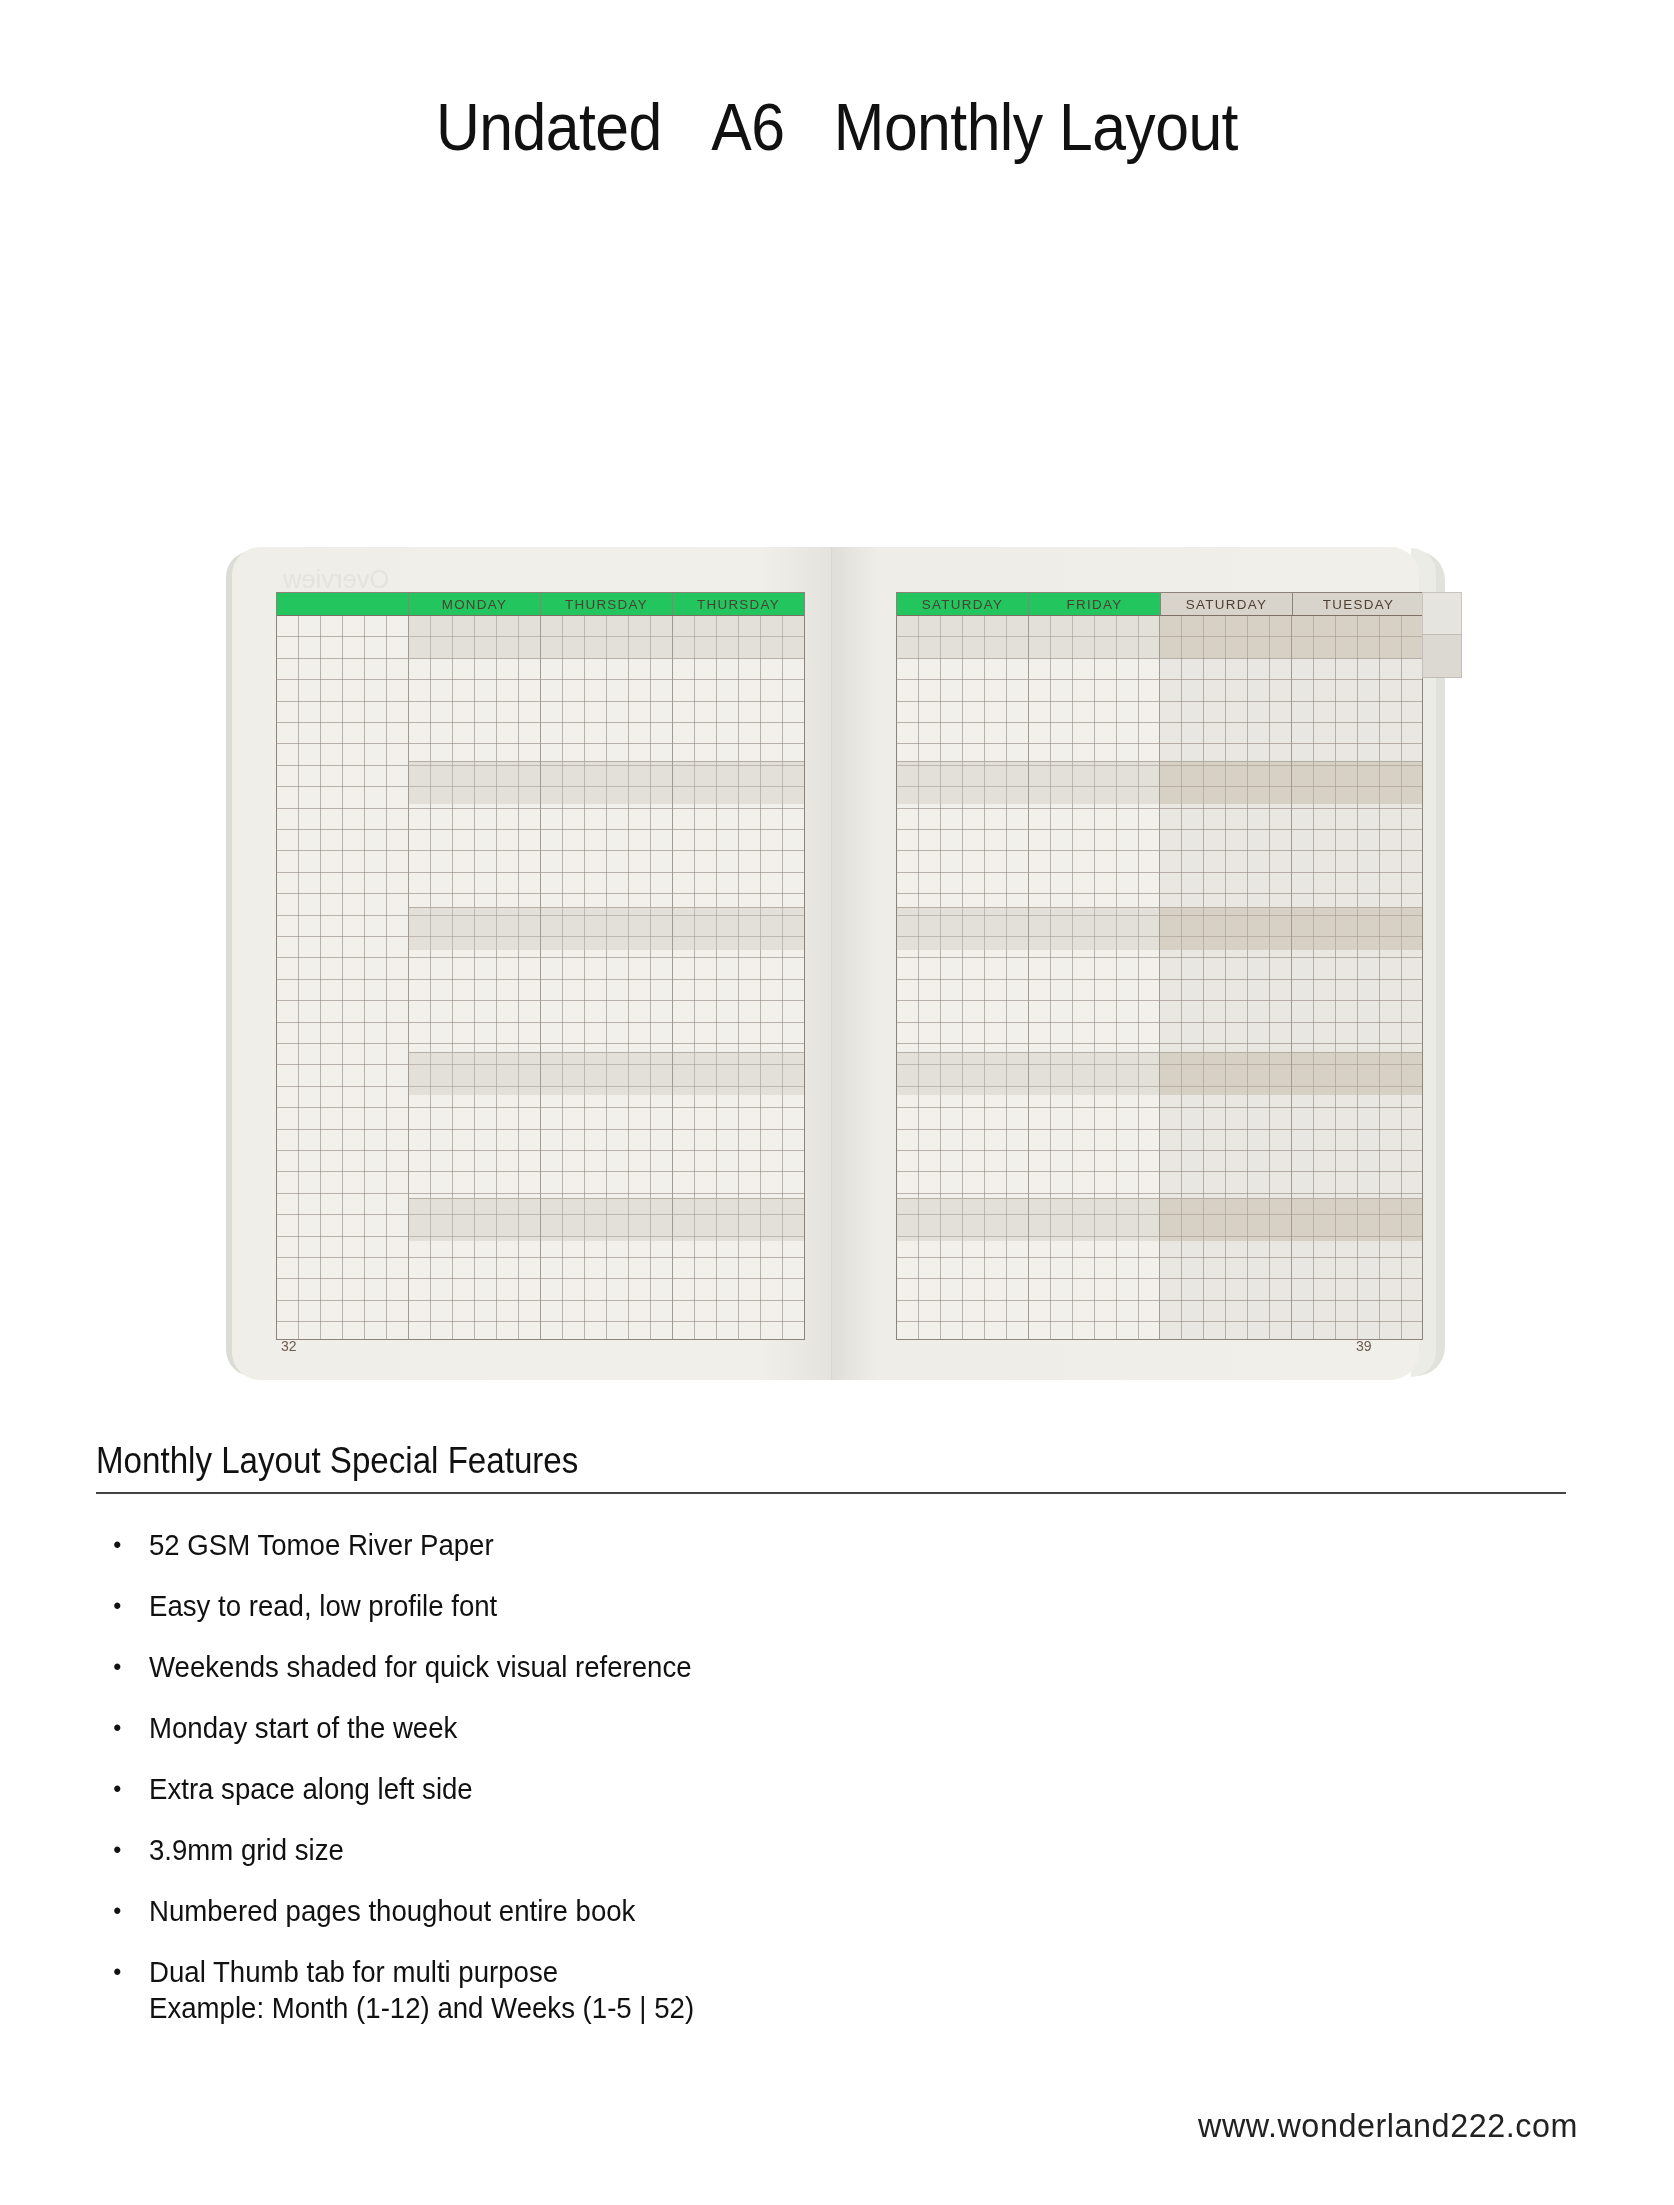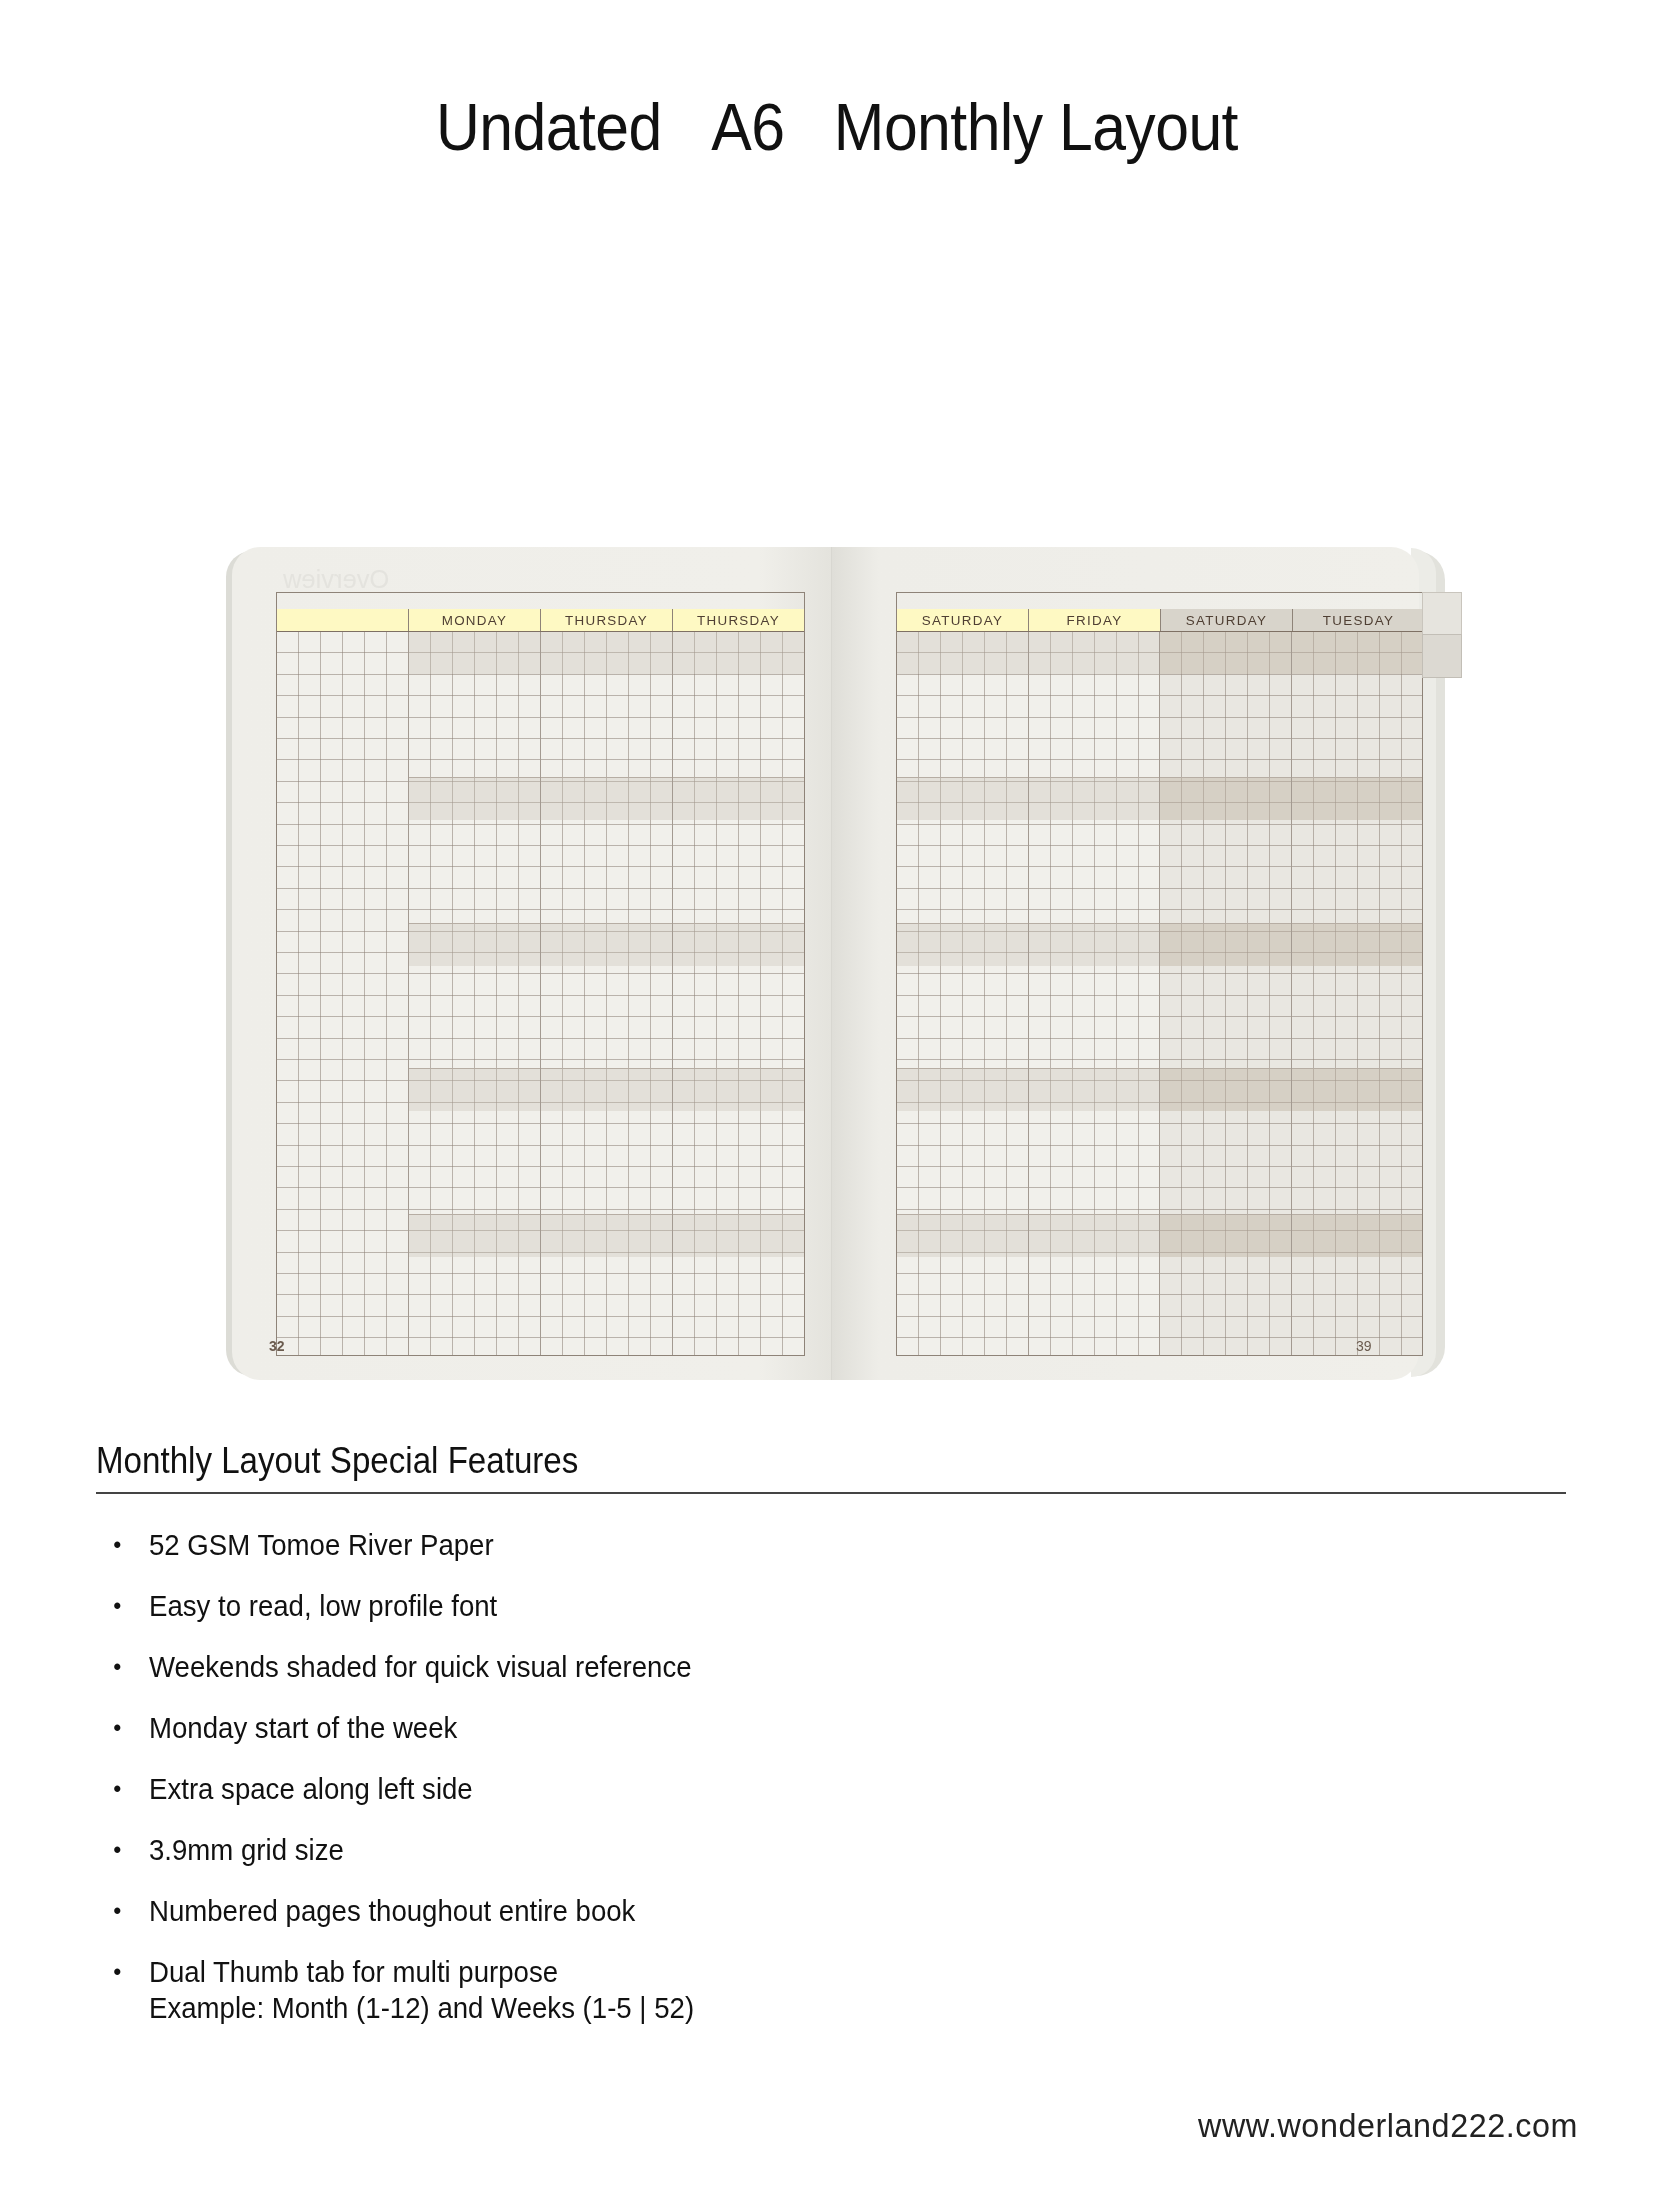--- a/index.html
+++ b/index.html
@@ -24,21 +24,21 @@
                background:linear-gradient(90deg,#dfded8 0%,#eeede8 8%,#f0efea 100%); }
   .spine { position:absolute; left:605px; top:0; width:1.3px; height:833px; background:#d8d7d1; }
 
   .ghost { position:absolute; left:51px; top:18px; font-size:25.5px; color:#e4e3de;
            transform:scaleX(-1); }
 
   
   .grid { position:absolute; top:45px; border:1.3px solid #8e8378; }
   .grid.left { left:50px; width:527px; }
   .grid.right { left:670px; width:525px; }
-  .hdr { display:flex; height:22px; background:#fef9c3; border-bottom:1.3px solid #7e7064;margin-top:16px; }
+  .hdr { display:flex; height:22px; background:#22c55e; border-bottom:1.3px solid #7e7064; }
   .hdr .c { flex:0 0 auto; display:flex; align-items:center; justify-content:center;
             font-size:13.4px; letter-spacing:1.3px; color:#4f3f33; border-left:1.3px solid #8e8378; }
   .hdr .c:first-child { border-left:none; }
   .body { position:relative; height:723px; display:flex; }
   .col { position:relative; height:100%; border-left:1.3px solid #a39a91;
          background-image:
            repeating-linear-gradient(90deg, transparent 0, transparent 21px, rgba(140,128,118,0.55) 21px, rgba(140,128,118,0.55) 22px),
            repeating-linear-gradient(180deg, transparent 0, transparent 20.4px, rgba(140,128,118,0.55) 20.4px, rgba(140,128,118,0.55) 21.4px);
          background-color:#f1f0eb; }
   .col:first-child { border-left:none; }
@@ -47,21 +47,21 @@
   .band.weekend { background:rgba(190,180,165,0.45); }
   .band.first { border-top:none; }
   .col.wknd { background-color:#e9e7e1; }
 
   .thumb1 { position:absolute; left:1196px; top:45px; width:38px; height:42px; background:#e6e4de;
             border:0.6px solid #c9c5bd; }
   .thumb2 { position:absolute; left:1196px; top:87px; width:38px; height:42px; background:#dcd9d2;
             border:0.6px solid #c2beb6; }
 
   .pnum { position:absolute; top:791px; font-size:14px; color:#6b5b4e; }
-  .pnum.l { left:43px;font-weight:bold; }
+  .pnum.l { left:55px; }
   .pnum.r { left:1130px; }
 
   
   .feat-title { position:absolute; left:96px; top:1440px; font-size:36px; transform-origin:left;
                 transform:scaleX(0.92); }
   .rule { position:absolute; left:96px; top:1492px; width:1470px; height:1.9px; background:#444; }
   .feat-list { position:absolute; left:96px; top:1511px; list-style:none; margin:16px; padding:0; }
   .feat-list li { position:relative; font-size:30px; line-height:36px; height:61px; padding-left:37px;
                   transform-origin:left; }
   .feat-list li .txt { display:inline-block; transform:scaleX(0.92); transform-origin:left; white-space:nowrap; }

